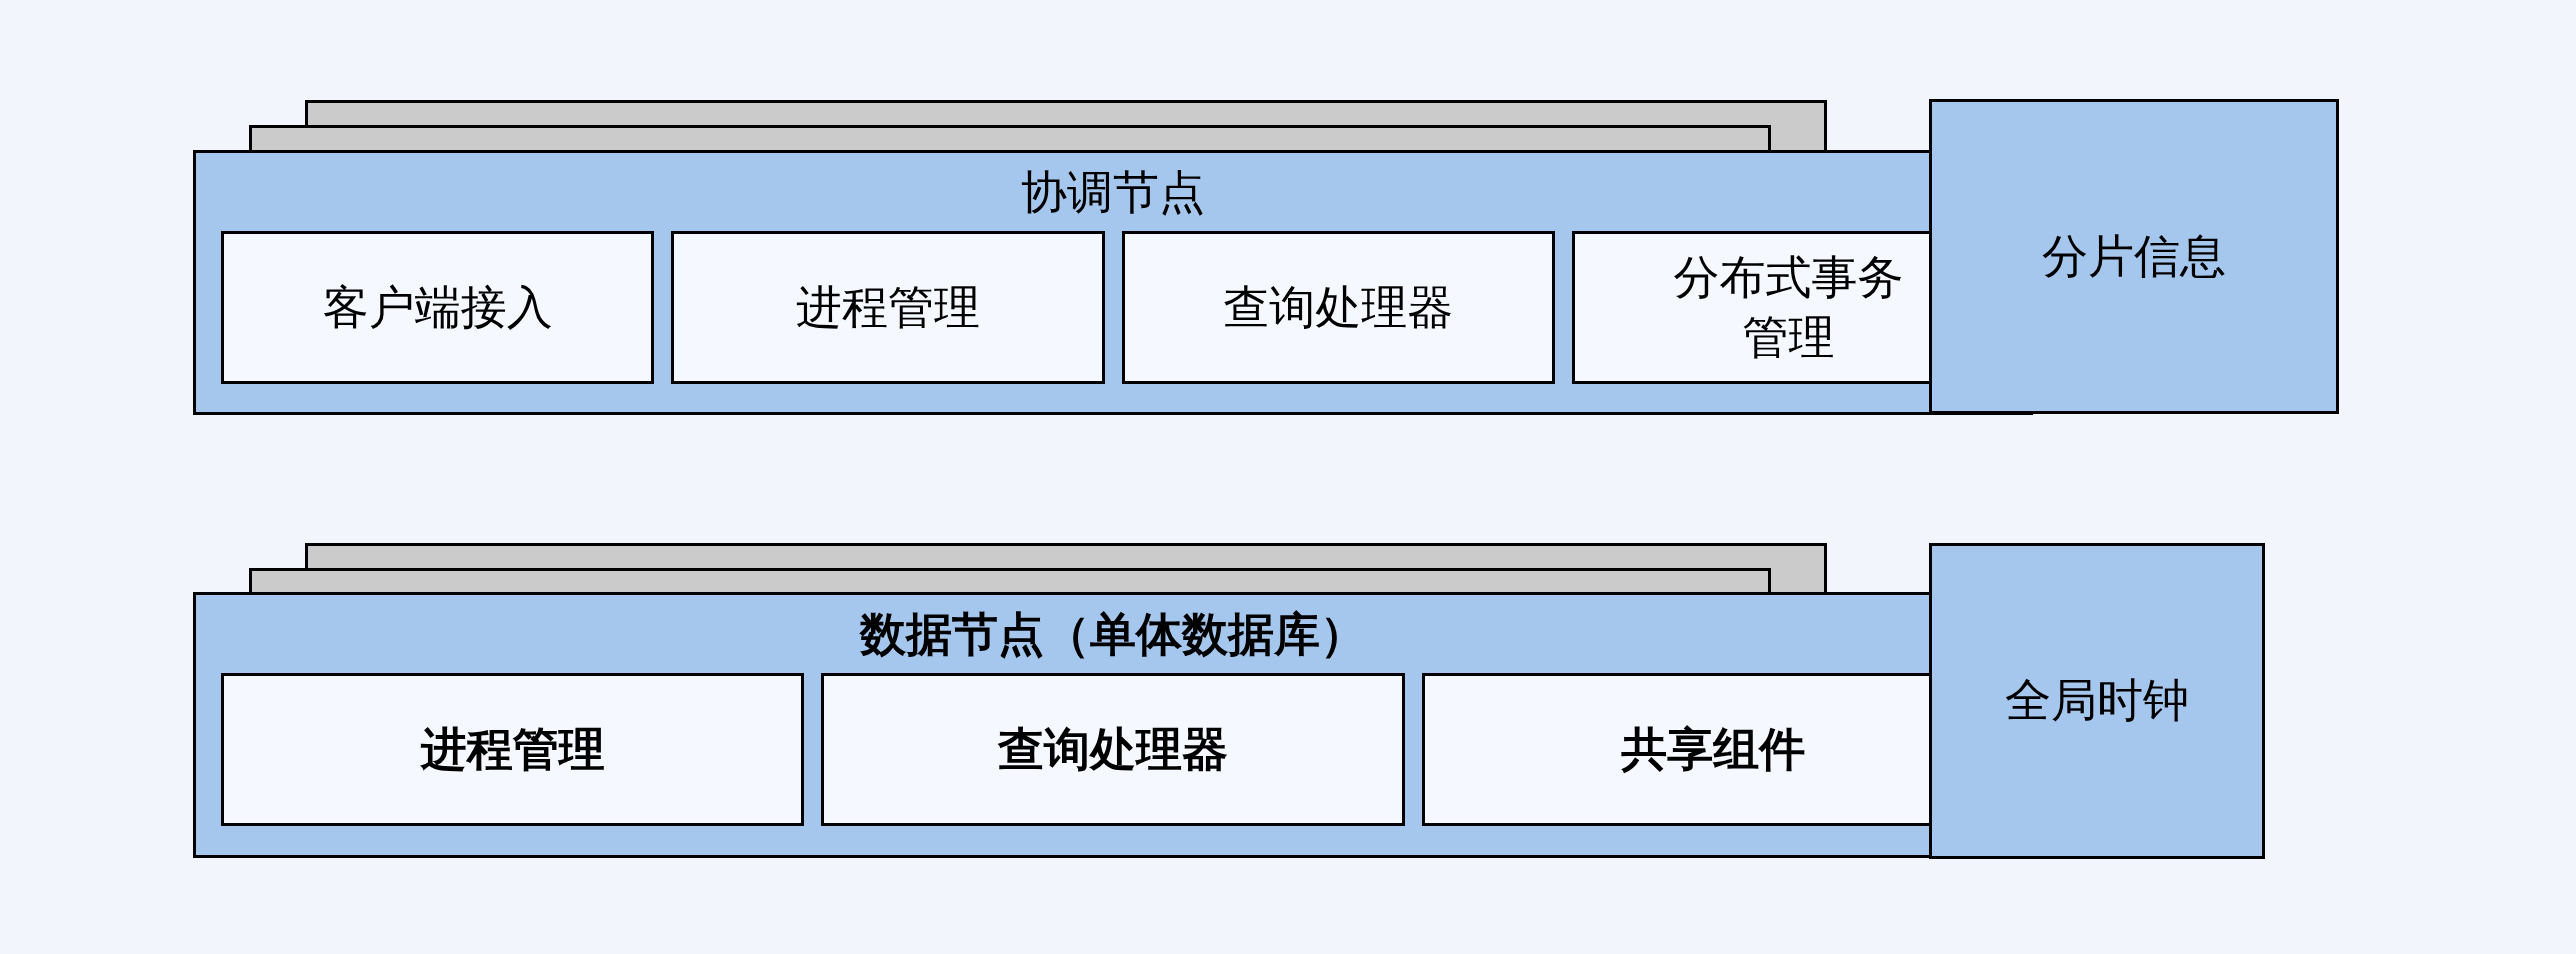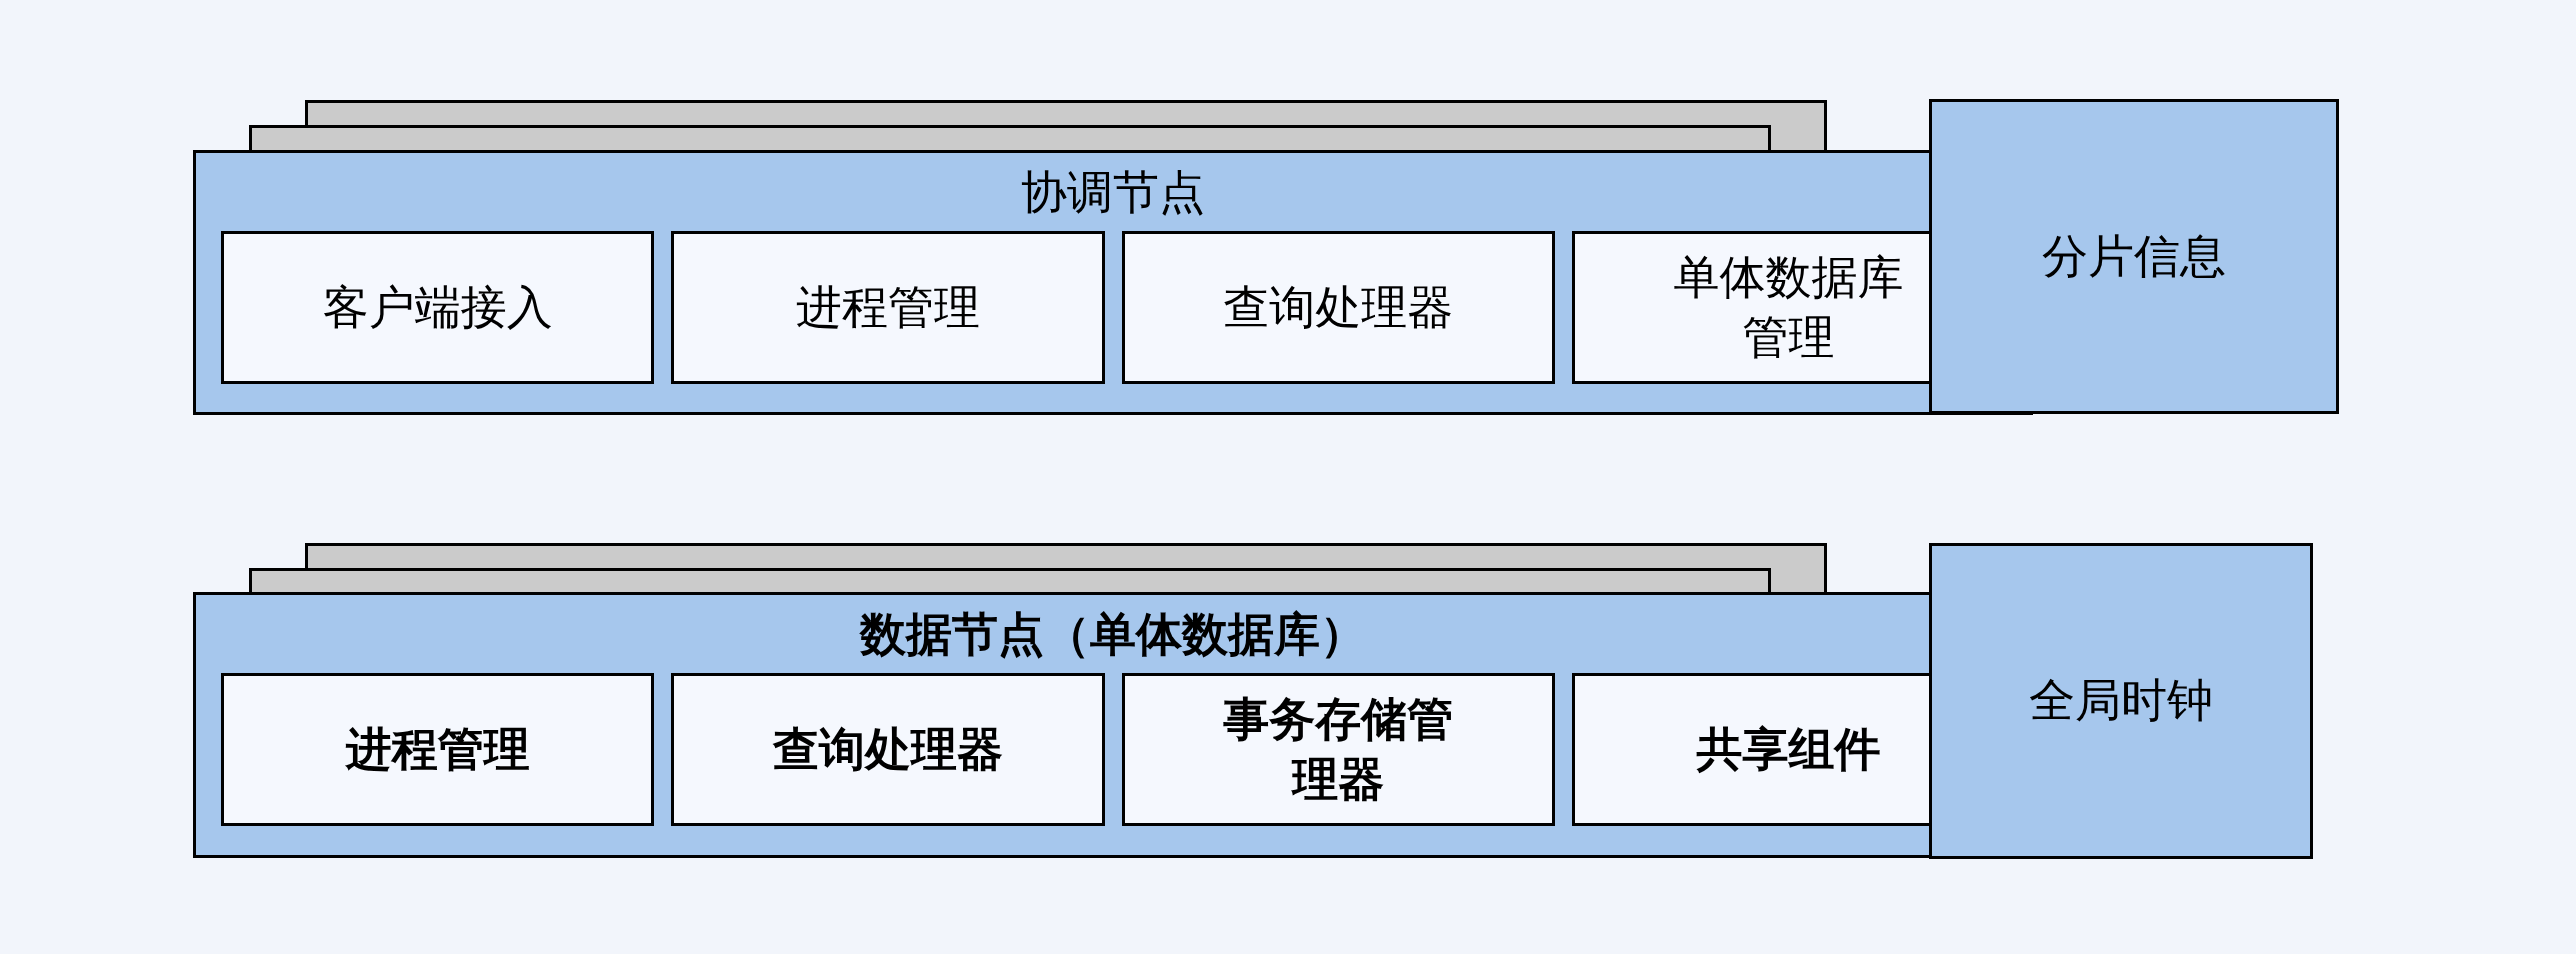--- a/index.html
+++ b/index.html
@@ -79,49 +79,47 @@
   
   .coord-layer-2 { left: 305px; top: 100px; }
   .coord-layer-1 { left: 249px; top: 125px; }
   .coord-card    { left: 193px; top: 150px; }
   
   .data-layer-2 { left: 305px; top: 543px; }
   .data-layer-1 { left: 249px; top: 568px; }
   .data-card    { left: 193px; top: 592px; height: 266px; font-weight: bold; }
   
   .shard-box { left: 1929px; top: 99px; width: 410px; height: 315px; }
-  .clock-box { left: 1929px; top: 543px; width: 384px; height: 316px; }
+  .clock-box { left: 1929px; top: 543px; width: 336px; height: 316px; }
 </style>
 </head>
 <body>
 
 <div class="stage">
 
   <div class="stack-layer coord-layer-2"></div>
   <div class="stack-layer coord-layer-1"></div>
   <div class="node-card coord-card">
     <div class="node-title">协调节点</div>
     <div class="module-row">
       <div class="module">客户端接入</div>
       <div class="module">进程管理</div>
       <div class="module">查询处理器</div>
-      <div class="module">单体数据库
+      <div class="module">分布式事务
 管理</div>
     </div>
   </div>
 
   <div class="stack-layer data-layer-2"></div>
   <div class="stack-layer data-layer-1"></div>
   <div class="node-card data-card">
     <div class="node-title">数据节点（单体数据库）</div>
     <div class="module-row">
       <div class="module">进程管理</div>
       <div class="module">查询处理器</div>
-      <div class="module">事务存储管
-理器</div>
       <div class="module">共享组件</div>
     </div>
   </div>
 
   <div class="side-box shard-box">分片信息</div>
   <div class="side-box clock-box">全局时钟</div>
 
 </div>
 
 

